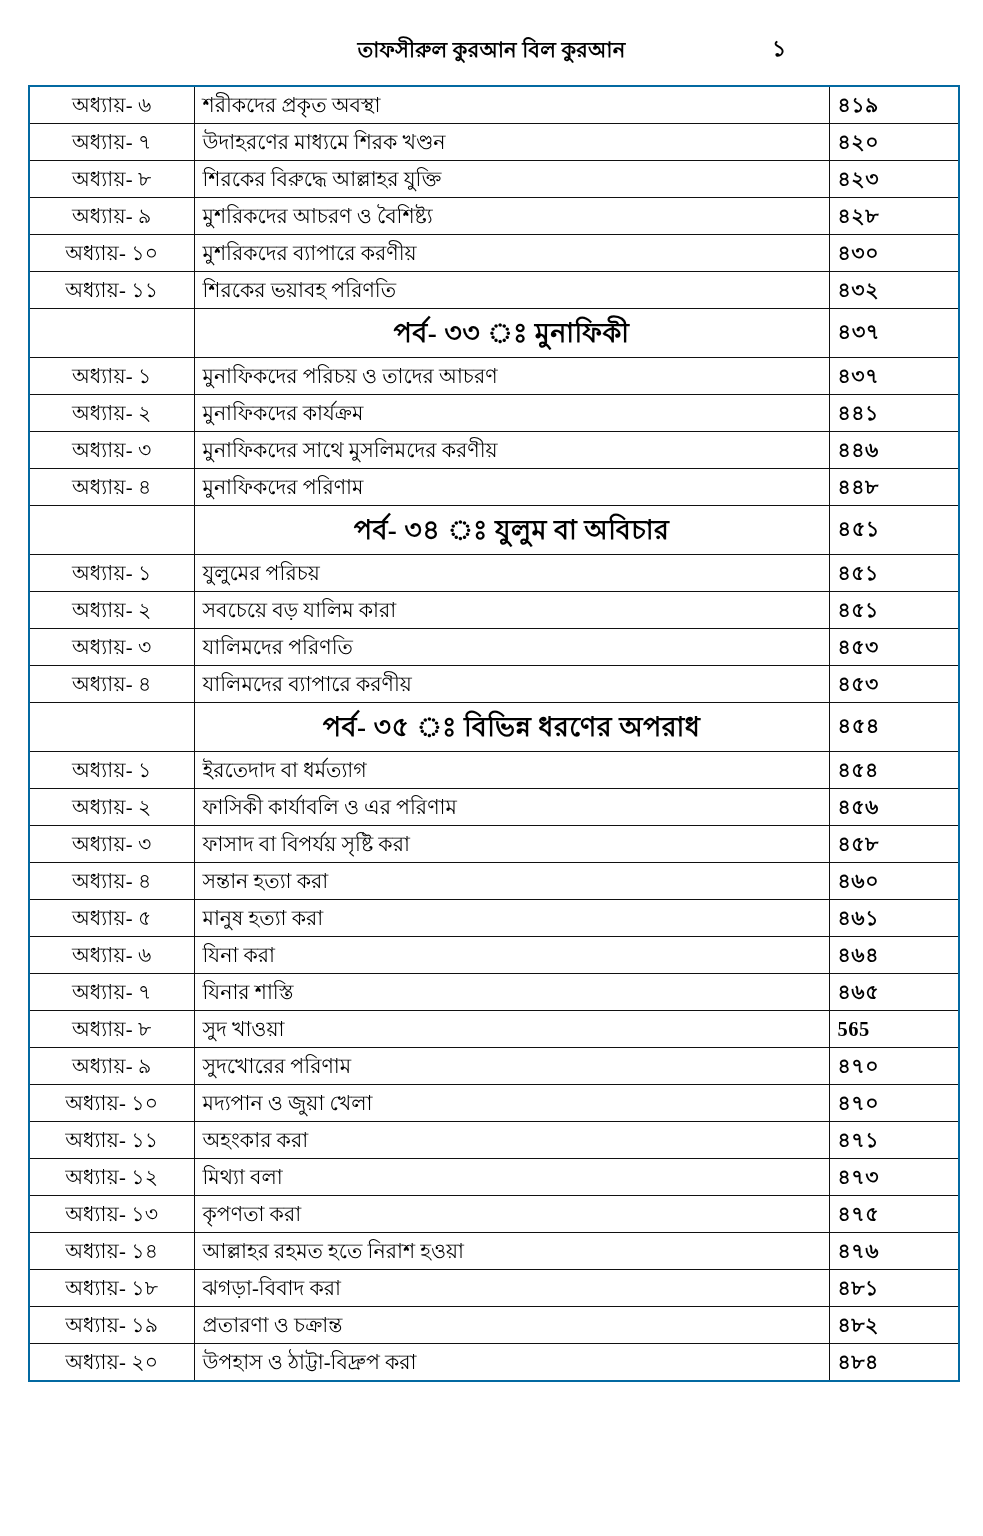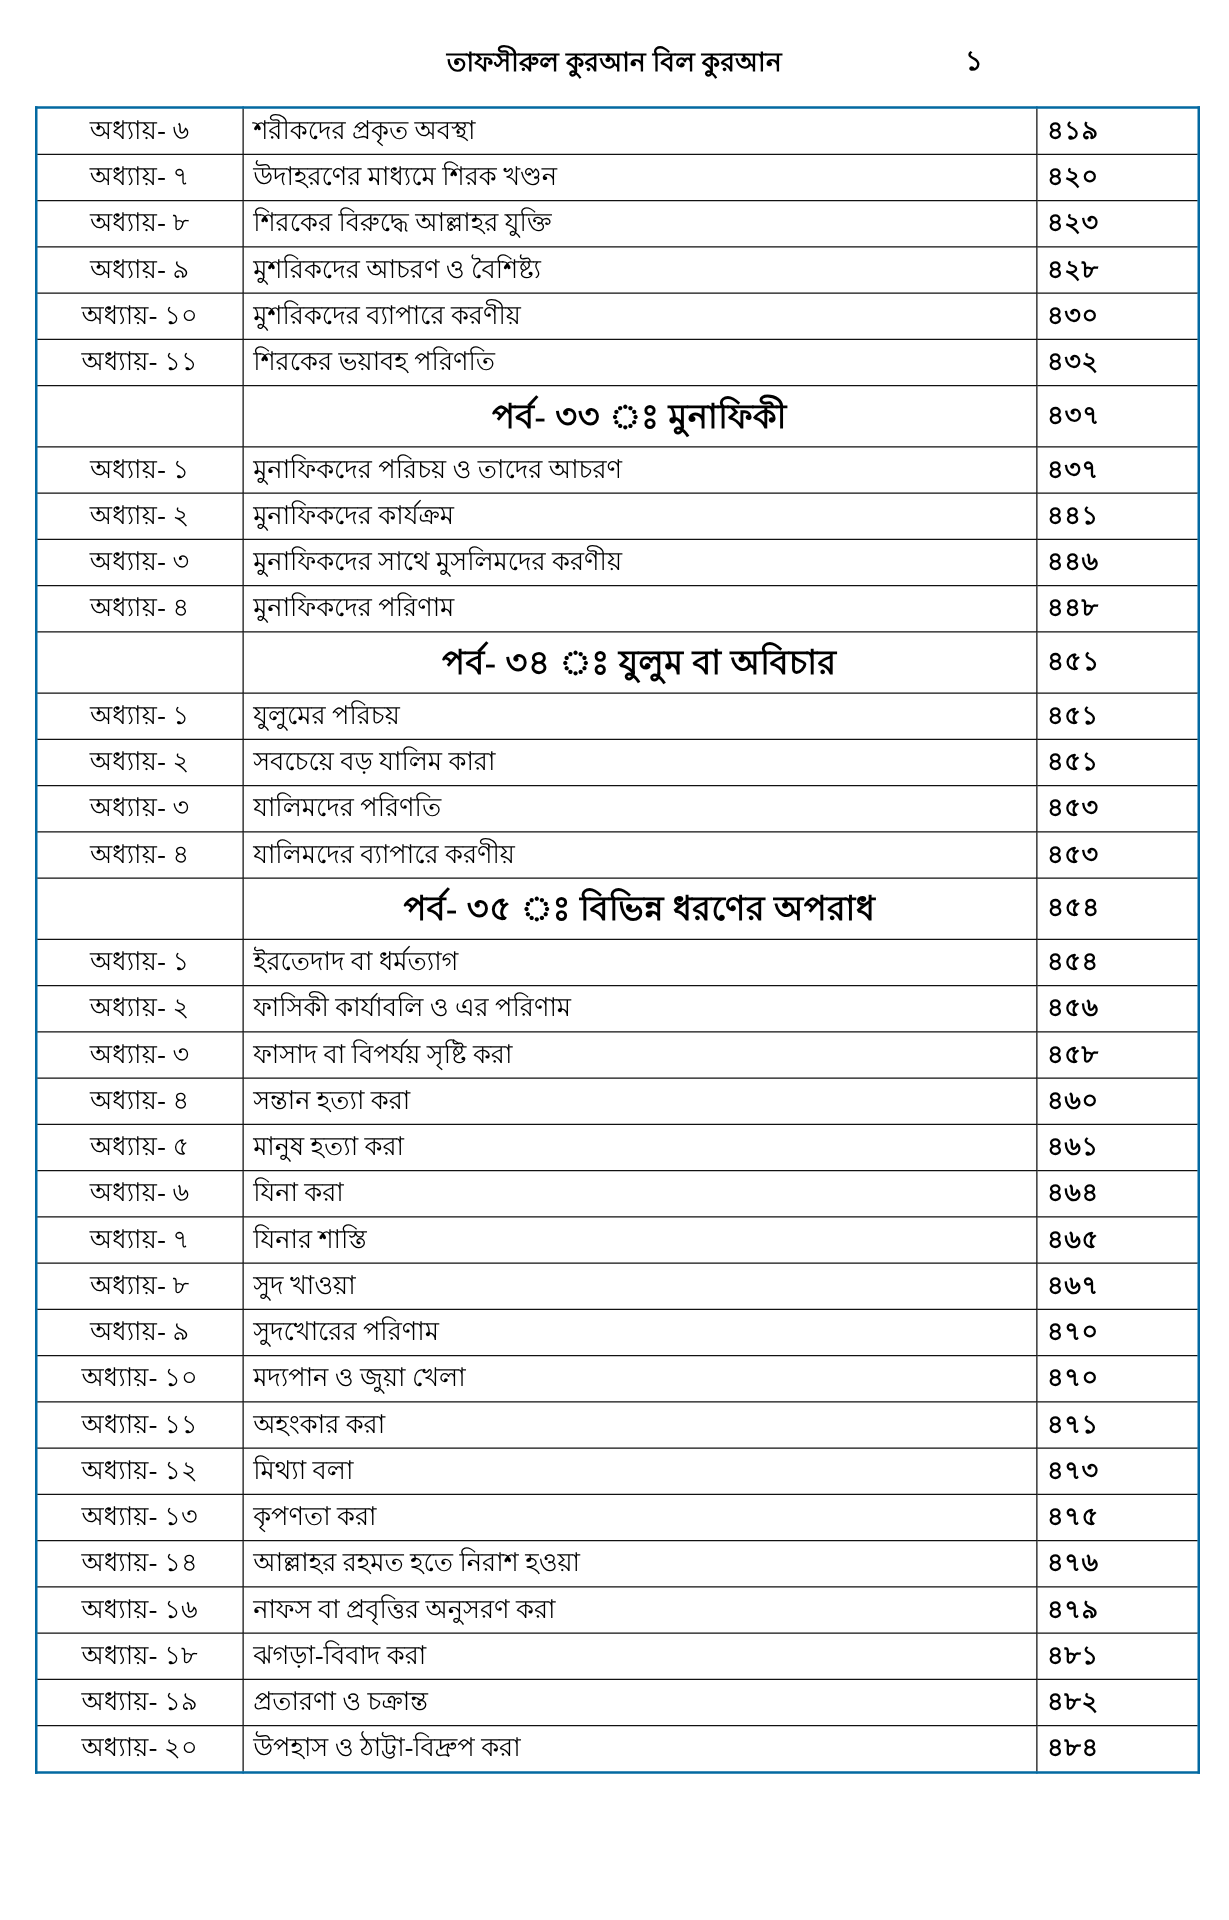--- a/index.html
+++ b/index.html
@@ -251,21 +251,21 @@
             <td class="cell-page">৪৬৪</td>
           </tr>
           <tr class="row-entry">
             <td class="cell-chapter">অধ্যায়- ৭</td>
             <td class="cell-title">যিনার শাস্তি</td>
             <td class="cell-page">৪৬৫</td>
           </tr>
           <tr class="row-entry">
             <td class="cell-chapter">অধ্যায়- ৮</td>
             <td class="cell-title">সুদ খাওয়া</td>
-            <td class="cell-page">৪৬৭</td>
+            <td class="cell-page">565</td>
           </tr>
           <tr class="row-entry">
             <td class="cell-chapter">অধ্যায়- ৯</td>
             <td class="cell-title">সুদখোরের পরিণাম</td>
             <td class="cell-page">৪৭০</td>
           </tr>
           <tr class="row-entry">
             <td class="cell-chapter">অধ্যায়- ১০</td>
             <td class="cell-title">মদ্যপান ও জুয়া খেলা</td>
             <td class="cell-page">৪৭০</td>
@@ -284,25 +284,20 @@
             <td class="cell-chapter">অধ্যায়- ১৩</td>
             <td class="cell-title">কৃপণতা করা</td>
             <td class="cell-page">৪৭৫</td>
           </tr>
           <tr class="row-entry">
             <td class="cell-chapter">অধ্যায়- ১৪</td>
             <td class="cell-title">আল্লাহর রহমত হতে নিরাশ হওয়া</td>
             <td class="cell-page">৪৭৬</td>
           </tr>
           <tr class="row-entry">
-            <td class="cell-chapter">অধ্যায়- ১৬</td>
-            <td class="cell-title">নাফস বা প্রবৃত্তির অনুসরণ করা</td>
-            <td class="cell-page">৪৭৯</td>
-          </tr>
-          <tr class="row-entry">
             <td class="cell-chapter">অধ্যায়- ১৮</td>
             <td class="cell-title">ঝগড়া-বিবাদ করা</td>
             <td class="cell-page">৪৮১</td>
           </tr>
           <tr class="row-entry">
             <td class="cell-chapter">অধ্যায়- ১৯</td>
             <td class="cell-title">প্রতারণা ও চক্রান্ত</td>
             <td class="cell-page">৪৮২</td>
           </tr>
           <tr class="row-entry">

